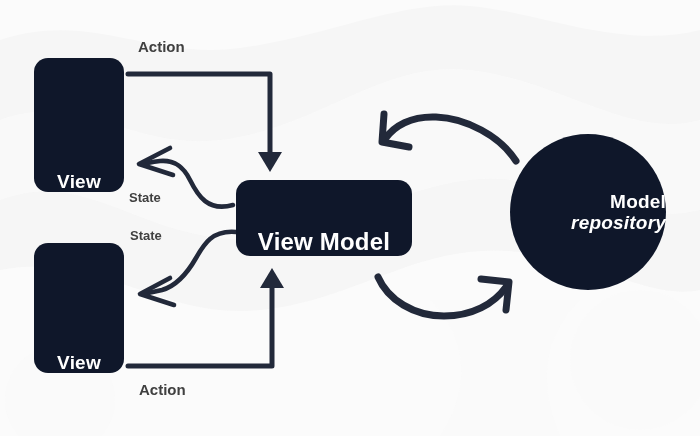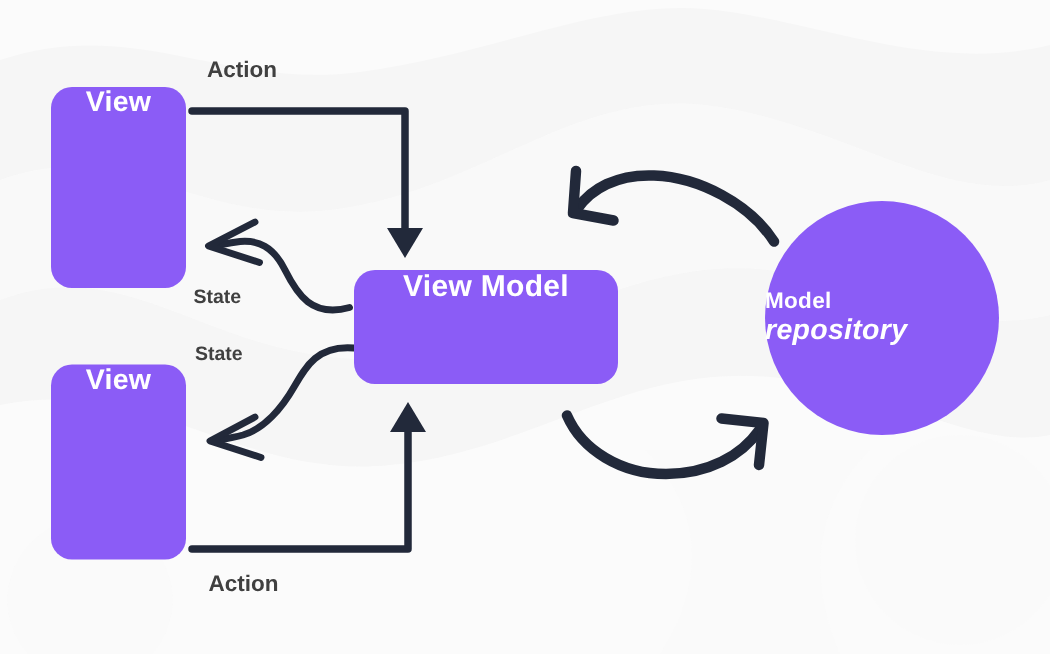--- a/index.html
+++ b/index.html
@@ -27,23 +27,23 @@
     height: 436px;
   }
   #arrow-layer {
     position: absolute;
     inset: 0;
     width: 700px;
     height: 436px;
   }
   .node {
     position: absolute;
-    background: #8b5cf6;
+    background: #0f172a;
     display: flex;
-    align-items: flex-start;
+    align-items: flex-end;
     justify-content: center;
     text-align: center;
     color: #ffffff;
     box-sizing: border-box;
   }
   .node-label {
     color: #ffffff;
     font-weight: bold;
     letter-spacing: 0.2px;
     line-height: 1.12;
@@ -67,32 +67,32 @@
     font-size: 19px;
   }
   #view-model {
     left: 236px;
     top: 180px;
     width: 176px;
     height: 76px;
     border-radius: 14px;
   }
   #view-model .node-label {
-    font-size: 20px;
+    font-size: 24px;
   }
   #model-repository {
     left: 510px;
     top: 134px;
     width: 156px;
     height: 156px;
     border-radius: 50%;
     flex-direction: column;
   }
   #model-repository .node-label {
-    font-size: 15px;
+    font-size: 19px;
   }
   #model-repository .repo-line2 {
     font-style: italic;
     font-weight: bold;
     font-size: 19px;
     display: block;
   }
   .edge-label {
     position: absolute;
     color: #404040;

